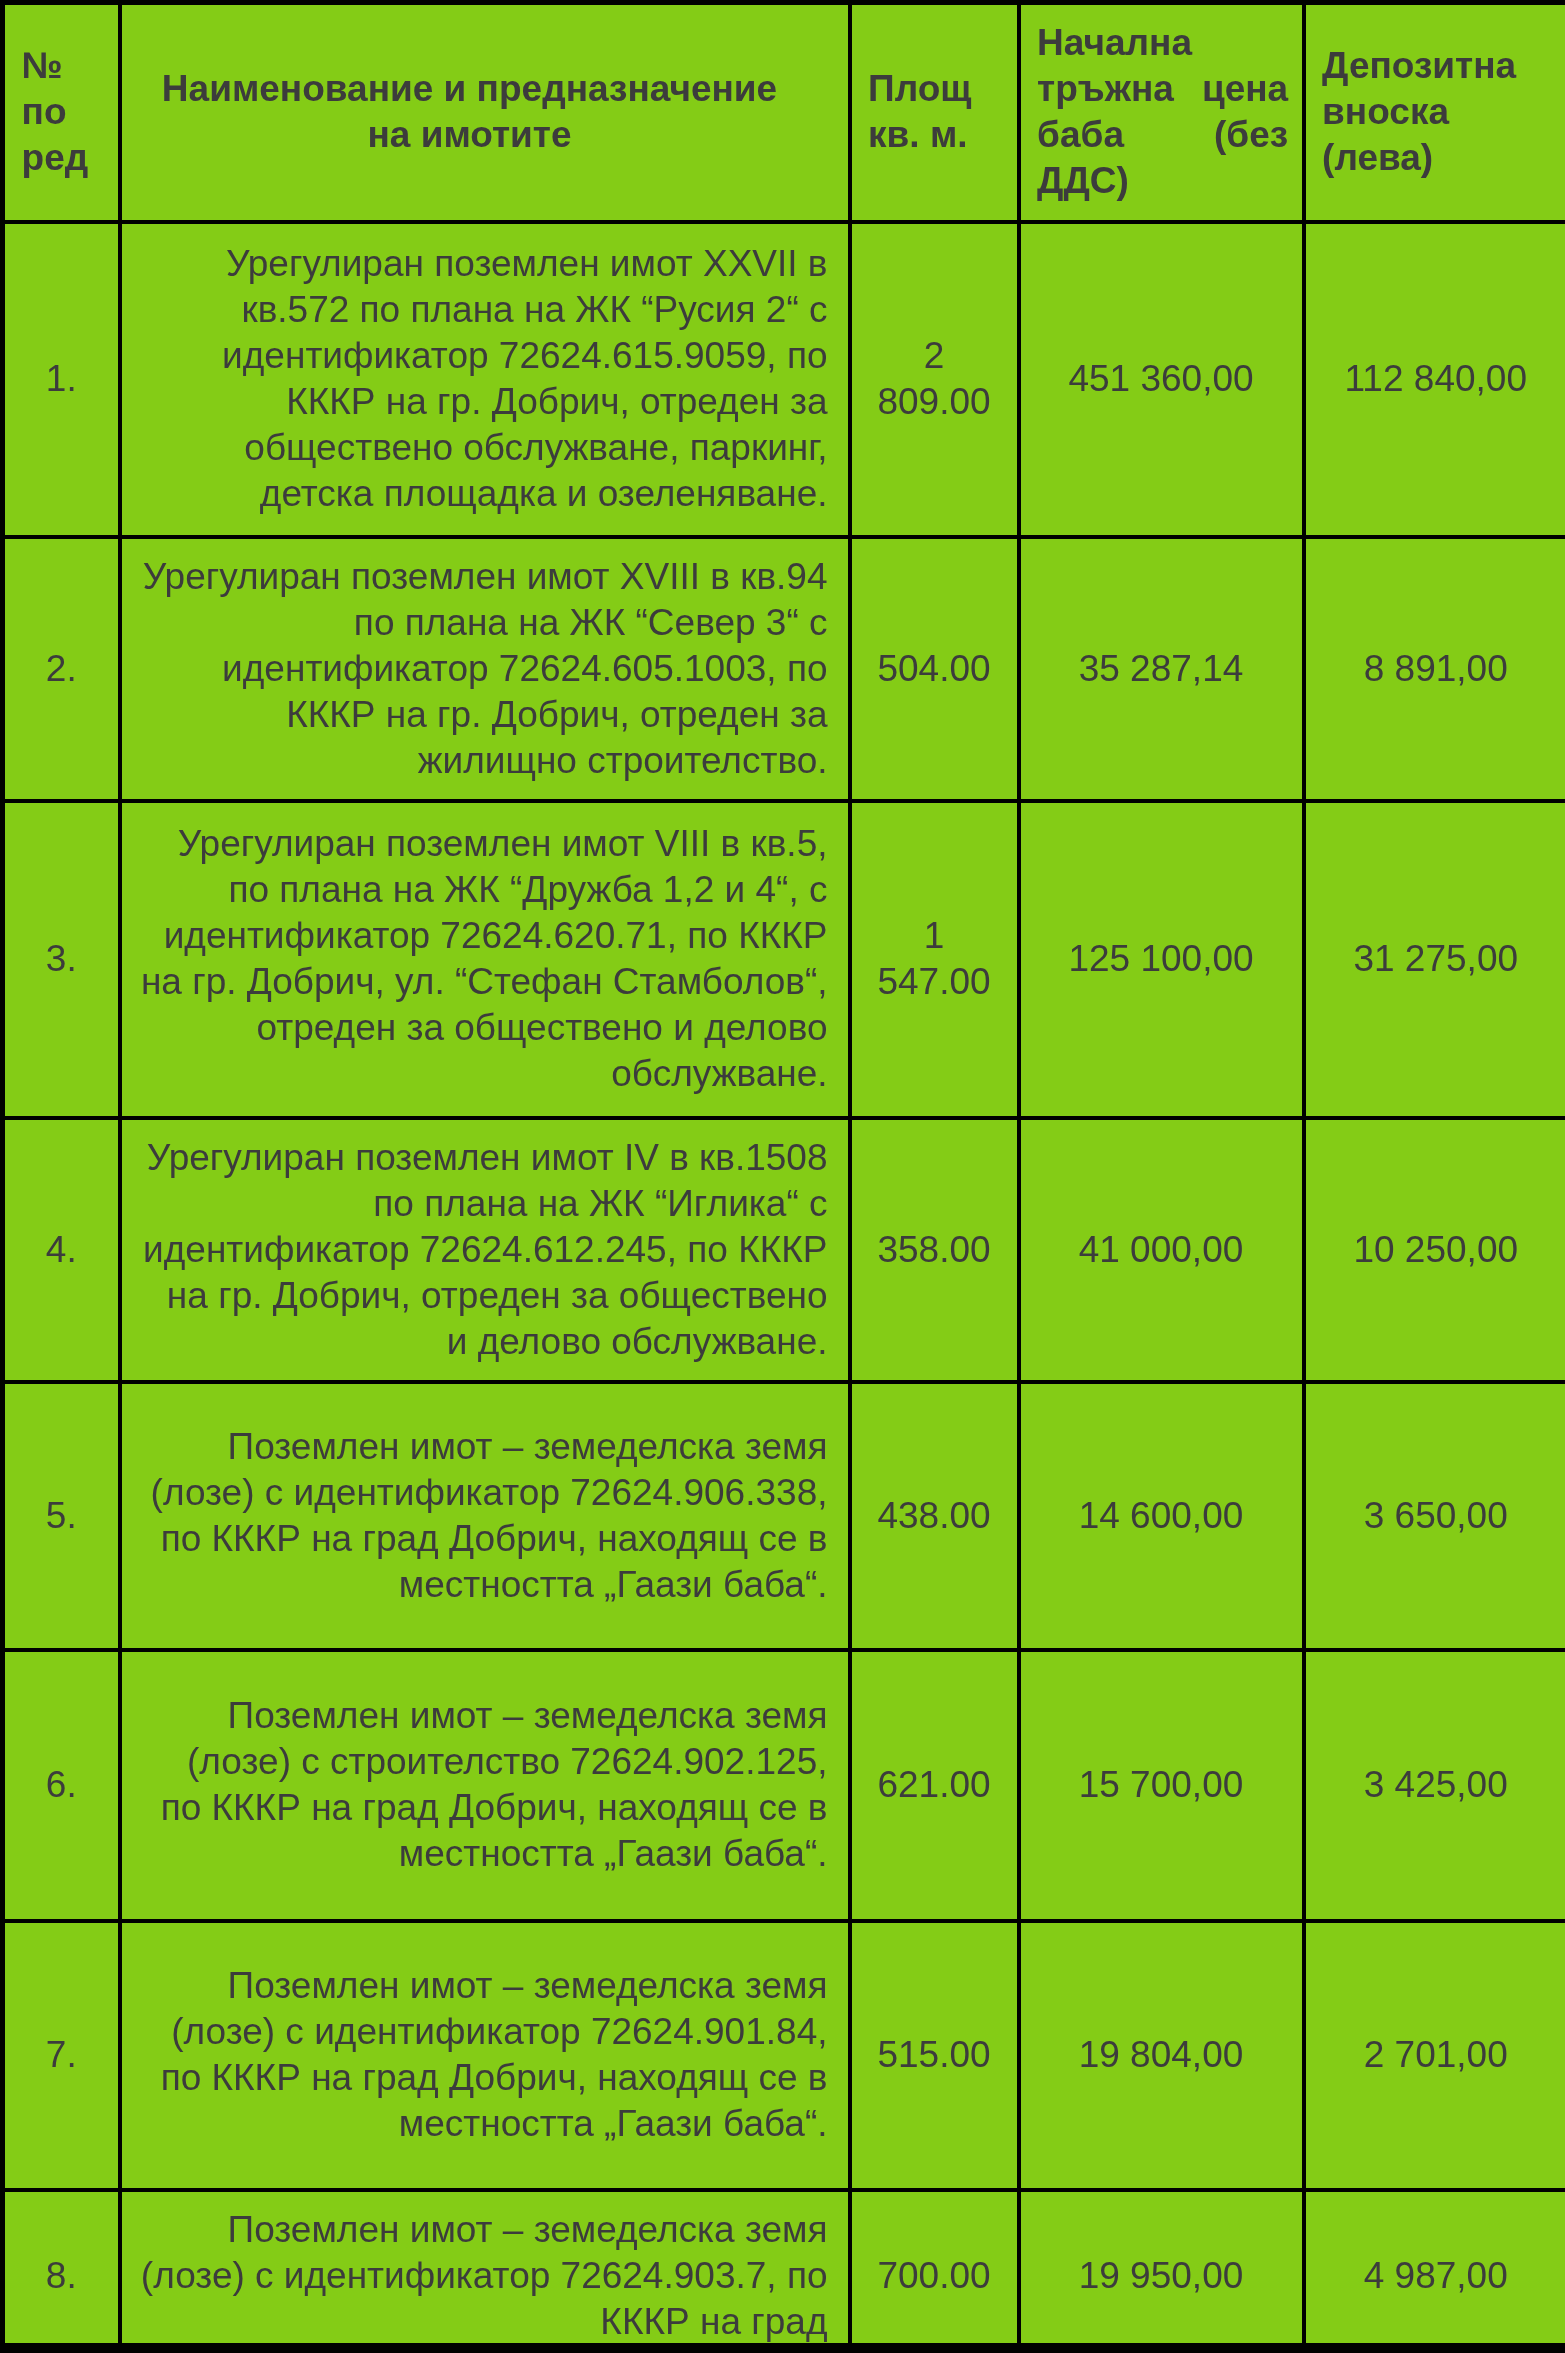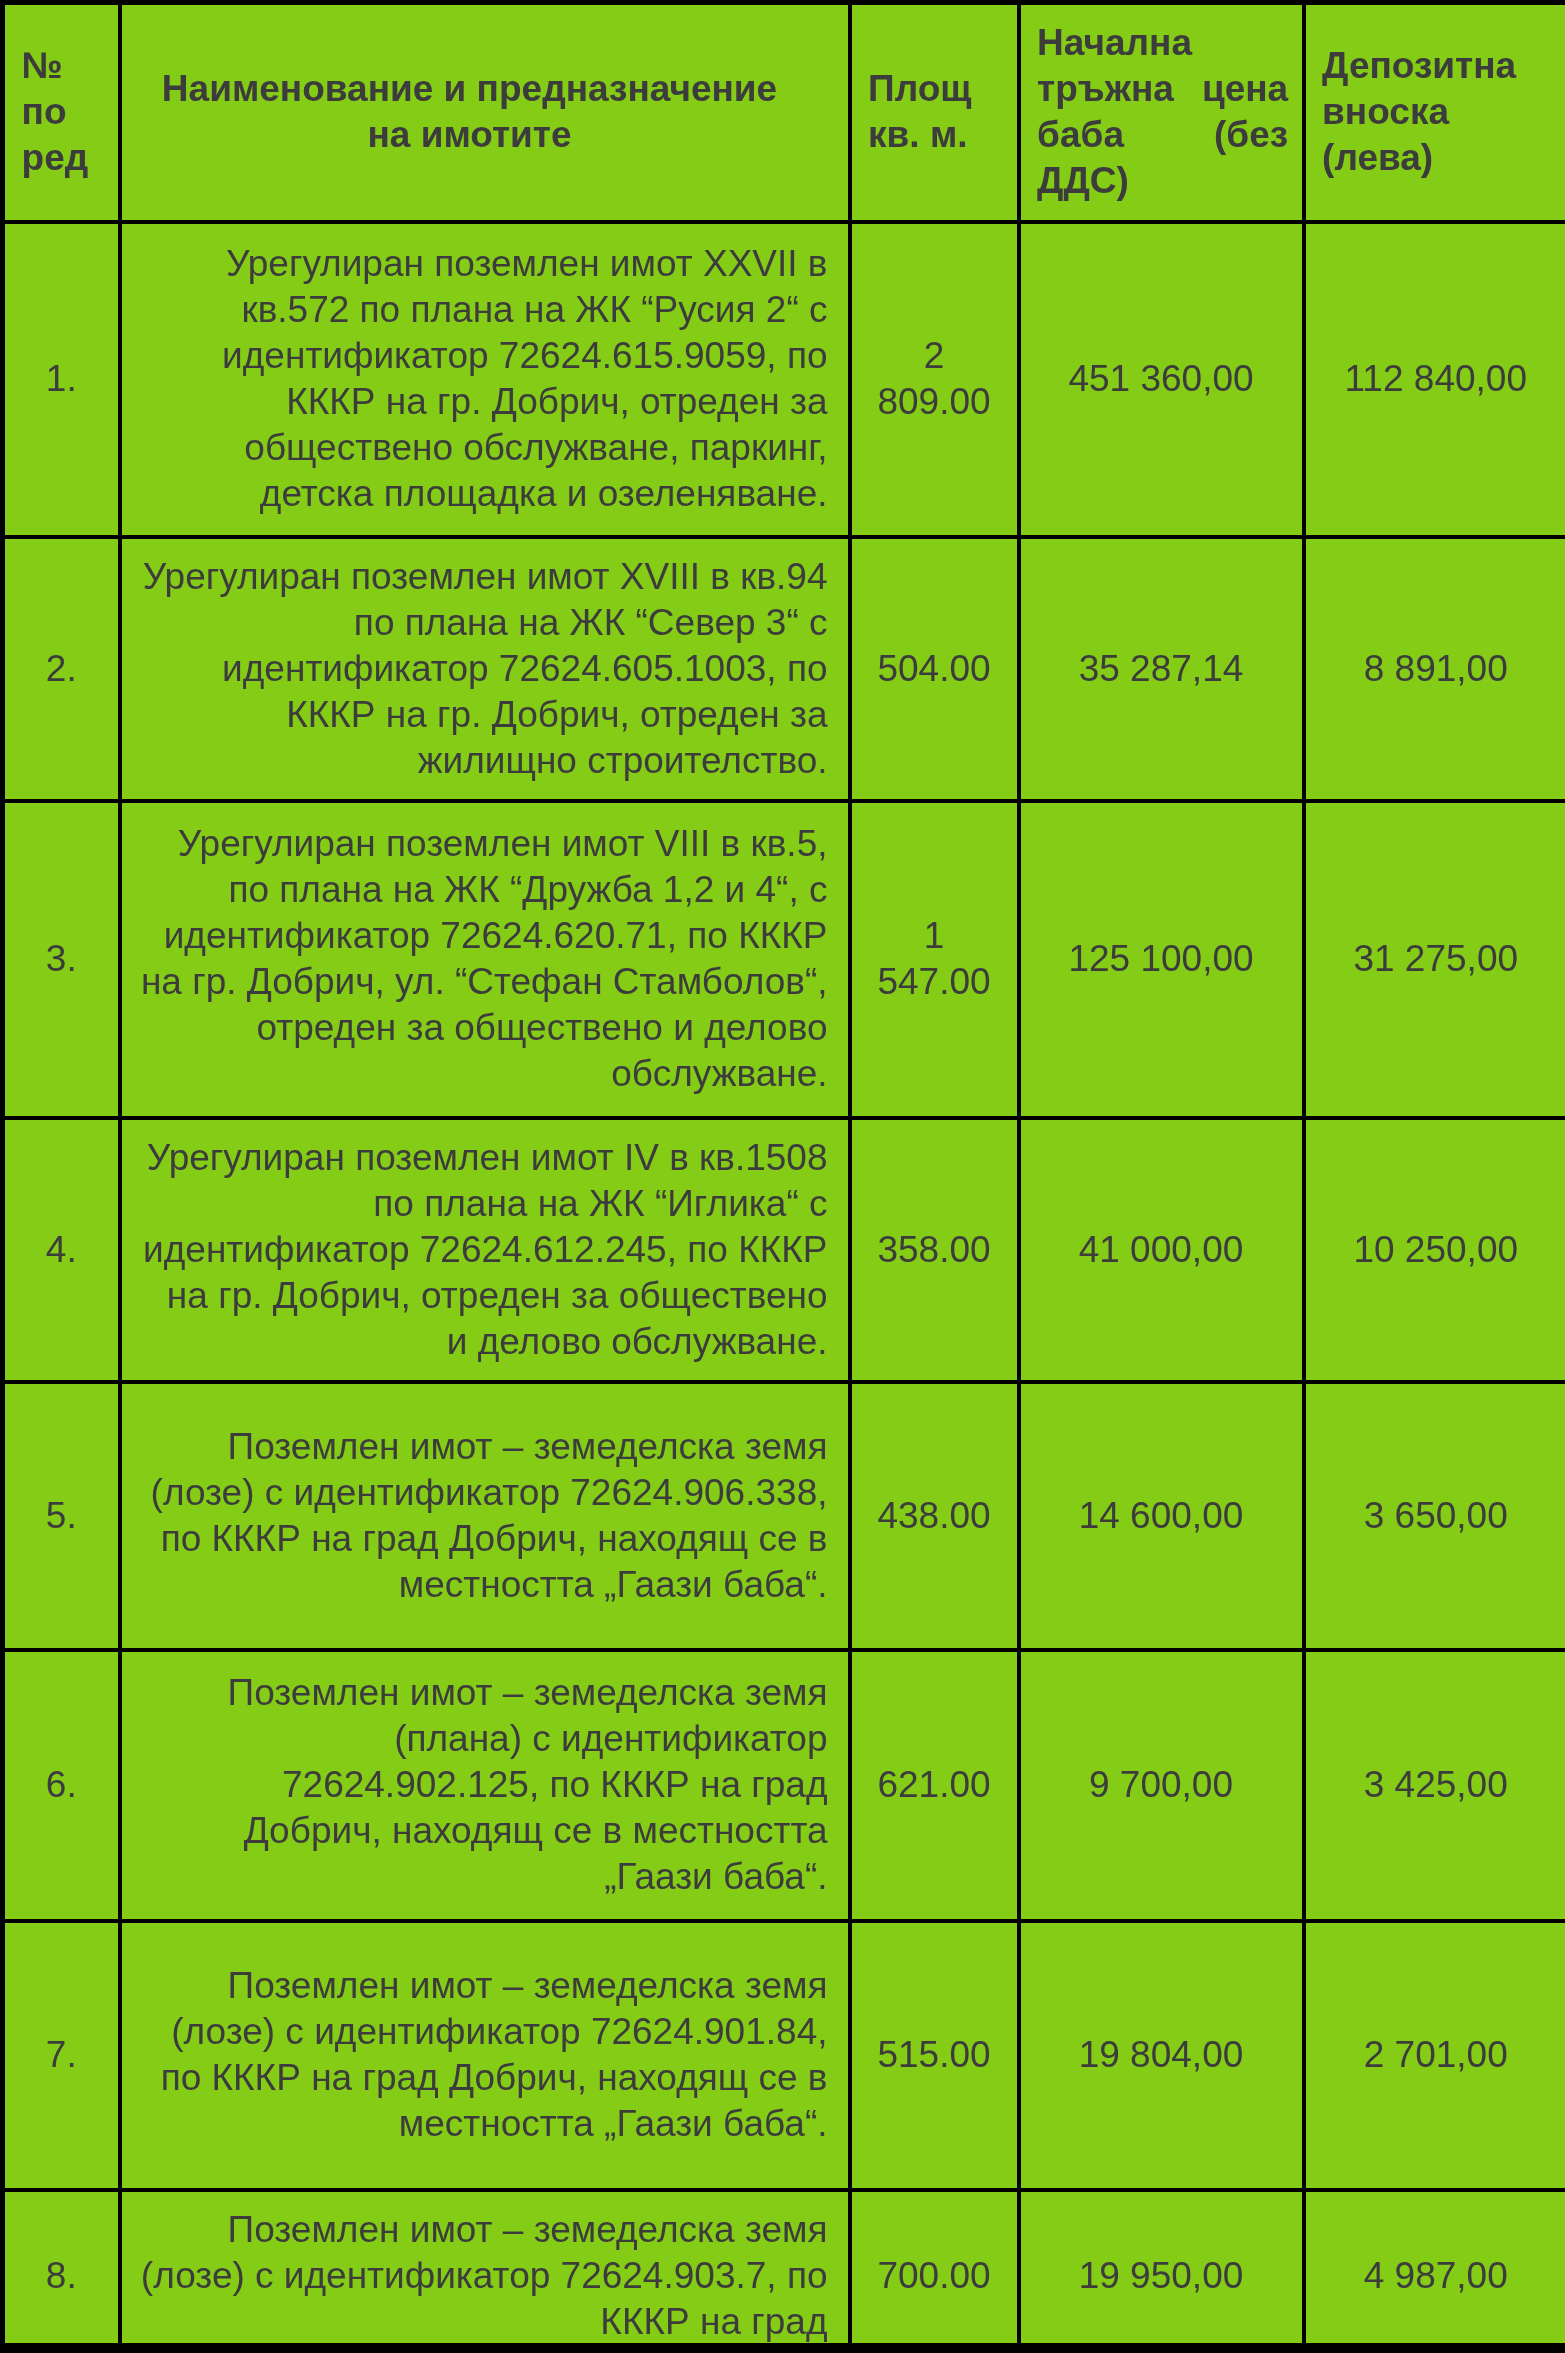--- a/index.html
+++ b/index.html
@@ -123,23 +123,23 @@
       </tr>
       <tr>
         <td class="num">5.</td>
         <td class="desc">Поземлен имот – земеделска земя (лозе) с идентификатор 72624.906.338, по КККР на град Добрич, находящ се в местността „Гаази баба“.</td>
         <td class="area">438.00</td>
         <td class="price">14 600,00</td>
         <td class="deposit">3 650,00</td>
       </tr>
       <tr>
         <td class="num">6.</td>
-        <td class="desc">Поземлен имот – земеделска земя (плана) с идентификатор 72624.902.125, по КККР на град Добрич, находящ се в местността „Гаази баба“.</td>
+        <td class="desc">Поземлен имот – земеделска земя (лозе) с строителство 72624.902.125, по КККР на град Добрич, находящ се в местността „Гаази баба“.</td>
         <td class="area">621.00</td>
-        <td class="price">9 700,00</td>
+        <td class="price">15 700,00</td>
         <td class="deposit">3 425,00</td>
       </tr>
       <tr>
         <td class="num">7.</td>
         <td class="desc">Поземлен имот – земеделска земя (лозе) с идентификатор 72624.901.84, по КККР на град Добрич, находящ се в местността „Гаази баба“.</td>
         <td class="area">515.00</td>
         <td class="price">19 804,00</td>
         <td class="deposit">2 701,00</td>
       </tr>
       <tr>

